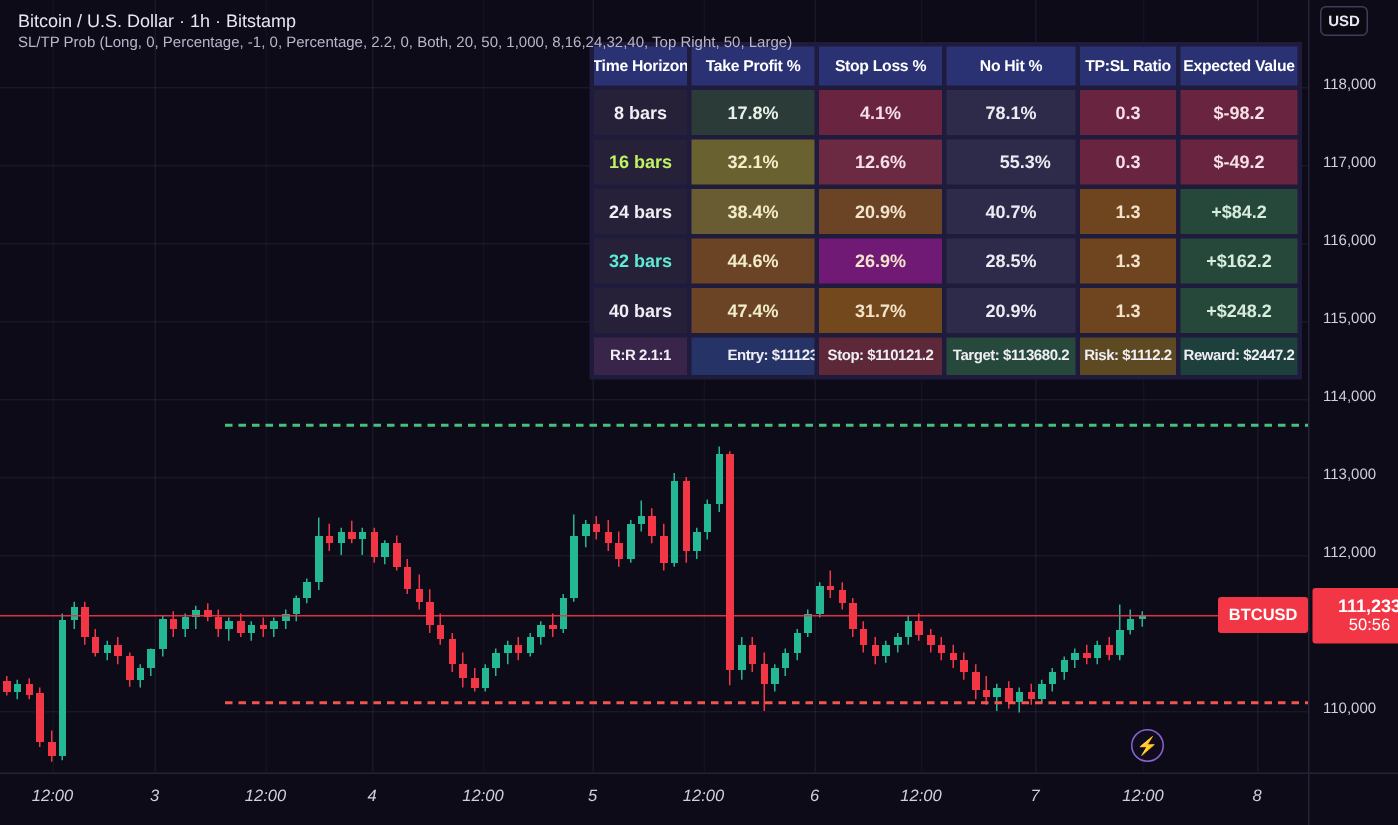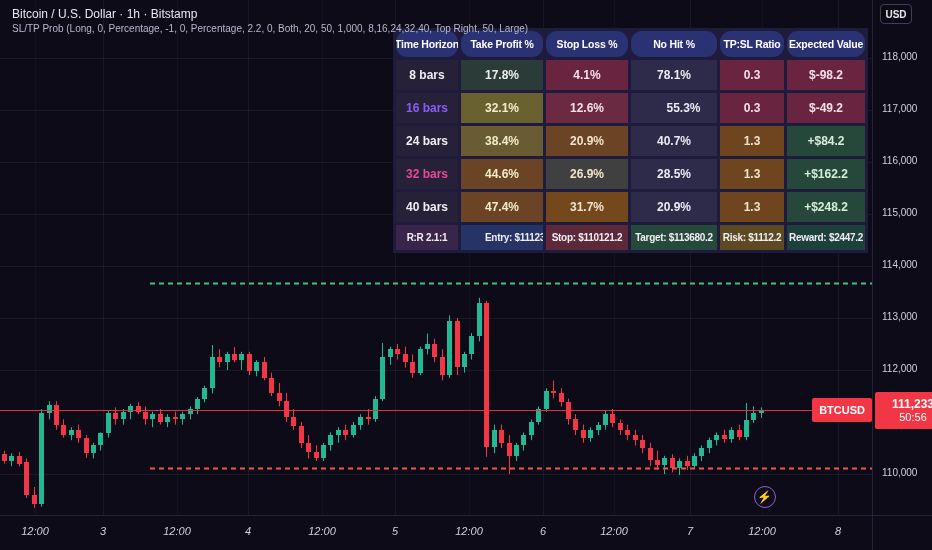--- a/index.html
+++ b/index.html
@@ -12,21 +12,21 @@
   #time-axis{position:absolute;left:0;top:515px;width:872px;height:35px;border-top:1px solid #262239;}
   #corner{position:absolute;left:872px;top:515px;width:60px;height:35px;border-left:1px solid #262239;border-top:1px solid #262239;}
   
   #legend{position:absolute;left:12px;top:7px;z-index:6;}
   #legend .t1{font-size:12px;font-weight:500;color:#e8e6f2;line-height:15px;}
   #legend .t2{font-size:10px;color:#b9b6cc;line-height:14px;}
   
   #sltp-table{position:absolute;z-index:5;display:grid;gap:3px;padding:3px;background:#1e1b3c;}
   #sltp-table .cell{display:flex;align-items:center;justify-content:center;white-space:nowrap;
       font-weight:700;font-size:12px;overflow:hidden;}
-  #sltp-table .hdr{font-size:10.5px;letter-spacing:-0.2px;border-radius:11px;}
+  #sltp-table .hdr{font-size:10.5px;letter-spacing:-0.2px;}
   #sltp-table .ftr{font-size:10px;letter-spacing:-0.3px;}
   
   .ptick{position:absolute;left:9px;font-size:10px;color:#d1cfe0;}
   .ttick{position:absolute;top:9px;font-size:11px;color:#d1cfe0;transform:translateX(-50%);font-style:italic;}
   #usd-btn{position:absolute;top:4px;left:7px;width:32px;height:20px;background:#0b0912;
       border:1px solid #413c5c;border-radius:4px;color:#e8e6f2;font-size:10px;font-weight:700;
       display:flex;align-items:center;justify-content:center;}
   
   #price-tag{position:absolute;left:2px;width:76px;height:37px;border-radius:2px;z-index:7;
       display:flex;flex-direction:column;align-items:center;justify-content:center;color:#fff;}
@@ -289,35 +289,35 @@
         <div class="cell hdr" style="background: rgb(42, 50, 116); color: rgb(255, 255, 255);">Stop Loss %</div>
         <div class="cell hdr" style="background: rgb(42, 50, 116); color: rgb(255, 255, 255);">No Hit %</div>
         <div class="cell hdr" style="background: rgb(42, 50, 116); color: rgb(255, 255, 255);">TP:SL Ratio</div>
         <div class="cell hdr" style="background: rgb(42, 50, 116); color: rgb(255, 255, 255);">Expected Value</div>
         <div class="cell" style="background: rgb(38, 33, 56); color: rgb(240, 238, 245);">8 bars</div>
         <div class="cell" style="background: rgb(43, 59, 55); color: rgb(233, 239, 233);">17.8%</div>
         <div class="cell" style="background: rgb(105, 37, 63); color: rgb(246, 223, 230);">4.1%</div>
         <div class="cell" style="background: rgb(46, 42, 73); color: rgb(236, 234, 243);">78.1%</div>
         <div class="cell" style="background: rgb(105, 37, 63); color: rgb(246, 223, 230);">0.3</div>
         <div class="cell" style="background: rgb(105, 37, 63); color: rgb(246, 223, 230);">$-98.2</div>
-        <div class="cell" style="background: rgb(38, 33, 56); color: #8b5cf6;">16 bars</div>
+        <div class="cell" style="background: rgb(38, 33, 56); color: #bef264;">16 bars</div>
         <div class="cell" style="background: rgb(106, 97, 48); color: rgb(242, 236, 200);">32.1%</div>
         <div class="cell" style="background: rgb(107, 42, 66); color: rgb(246, 223, 230);">12.6%</div>
         <div class="cell" style="background: rgb(46, 42, 73); color: rgb(236, 234, 243); padding-left: 19px;">55.3%</div>
         <div class="cell" style="background: rgb(105, 37, 63); color: rgb(246, 223, 230);">0.3</div>
         <div class="cell" style="background: rgb(105, 37, 63); color: rgb(246, 223, 230);">$-49.2</div>
         <div class="cell" style="background: rgb(38, 33, 56); color: rgb(240, 238, 245);">24 bars</div>
         <div class="cell" style="background: rgb(106, 92, 50); color: rgb(242, 236, 200);">38.4%</div>
         <div class="cell" style="background: rgb(107, 68, 38); color: rgb(243, 227, 203);">20.9%</div>
         <div class="cell" style="background: rgb(46, 42, 73); color: rgb(236, 234, 243);">40.7%</div>
         <div class="cell" style="background: rgb(111, 69, 31); color: rgb(243, 227, 203);">1.3</div>
         <div class="cell" style="background: rgb(38, 72, 58); color: rgb(216, 236, 220);">+$84.2</div>
-        <div class="cell" style="background: rgb(38, 33, 56); color: #ec4899;">32 bars</div>
+        <div class="cell" style="background: rgb(38, 33, 56); color: #5eead4;">32 bars</div>
         <div class="cell" style="background: rgb(107, 68, 38); color: rgb(242, 236, 200);">44.6%</div>
-        <div class="cell" style="background: #404040; color: rgb(243, 227, 203);">26.9%</div>
+        <div class="cell" style="background: #701a75; color: rgb(243, 227, 203);">26.9%</div>
         <div class="cell" style="background: rgb(46, 42, 73); color: rgb(236, 234, 243);">28.5%</div>
         <div class="cell" style="background: rgb(111, 69, 31); color: rgb(243, 227, 203);">1.3</div>
         <div class="cell" style="background: rgb(38, 72, 58); color: rgb(216, 236, 220); text-align: right;">+$162.2</div>
         <div class="cell" style="background: rgb(38, 33, 56); color: rgb(240, 238, 245);">40 bars</div>
         <div class="cell" style="background: rgb(107, 68, 38); color: rgb(242, 236, 200);">47.4%</div>
         <div class="cell" style="background: rgb(115, 72, 29); color: rgb(243, 227, 203);">31.7%</div>
         <div class="cell" style="background: rgb(46, 42, 73); color: rgb(236, 234, 243);">20.9%</div>
         <div class="cell" style="background: rgb(111, 69, 31); color: rgb(243, 227, 203);">1.3</div>
         <div class="cell" style="background: rgb(38, 72, 58); color: rgb(216, 236, 220);">+$248.2</div>
         <div class="cell ftr" style="background: rgb(57, 37, 74); color: rgb(240, 238, 245);">R:R 2.1:1</div>

